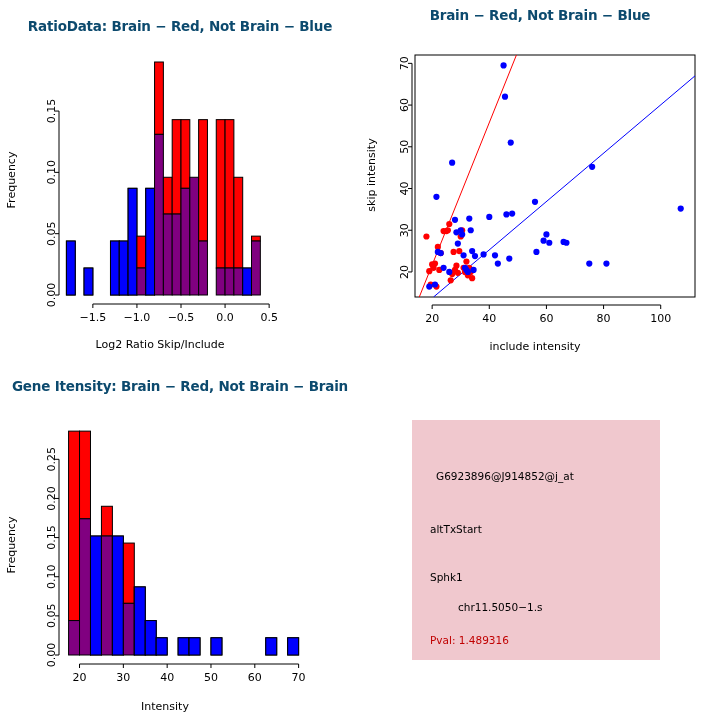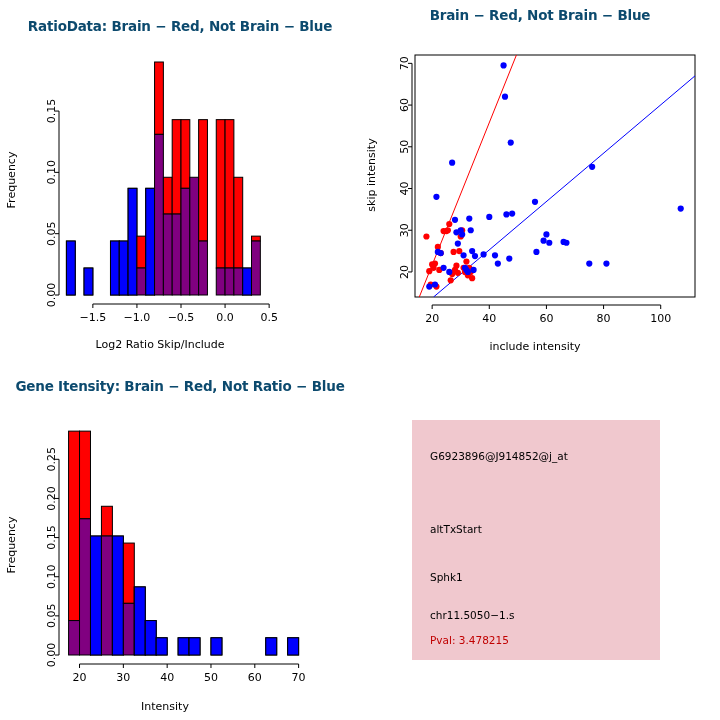--- a/index.html
+++ b/index.html
@@ -207,21 +207,21 @@
           <text x="243.57142857142856" y="322" text-anchor="middle" class="ticklab">80</text>
           <line x1="300.71428571428567" y1="305" x2="300.71428571428567" y2="309" stroke="#000" stroke-width="1"></line>
           <text x="300.71428571428567" y="322" text-anchor="middle" class="ticklab">100</text>
         </g>
       <text class="axlab" x="175" y="350" text-anchor="middle">include intensity</text>
       <text class="axlab" x="15" y="175" text-anchor="middle" transform="rotate(-90 15 175)">skip intensity</text>
     </svg>
   </div>
 
   <div class="panel" id="panel-gene">
-    <div class="ptitle" style="top:18px;">Gene Itensity: Brain − Red, Not Ratio − Blue</div>
+    <div class="ptitle" style="top:18px;">Gene Itensity: Brain − Red, Not Brain − Brain</div>
     <svg class="plotsvg" width="360" height="360">
       <g id="gene-bars" transform="translate(0,-360)">
           <rect x="68.57272727272728" y="431.13103448275865" width="10.954545454545453" height="189.42758620689654" fill="#ff0000" stroke="#000" stroke-width="1"></rect>
           <rect x="68.57272727272728" y="620.5586206896552" width="10.954545454545453" height="34.441379310344814" fill="#800080" stroke="#000" stroke-width="1"></rect>
           <rect x="79.52727272727273" y="431.13103448275865" width="10.954545454545453" height="87.6689655172413" fill="#ff0000" stroke="#000" stroke-width="1"></rect>
           <rect x="79.52727272727273" y="518.8" width="10.954545454545453" height="136.20000000000005" fill="#800080" stroke="#000" stroke-width="1"></rect>
           <rect x="90.48181818181818" y="536.0206896551724" width="10.954545454545453" height="118.97931034482758" fill="#0000ff" stroke="#000" stroke-width="1"></rect>
           <rect x="90.48181818181818" y="536.0206896551724" width="10.954545454545453" height="118.97931034482758" fill="#0000ff" stroke="#000" stroke-width="1"></rect>
           <rect x="101.43636363636364" y="506.27586206896547" width="10.954545454545453" height="29.744827586206952" fill="#ff0000" stroke="#000" stroke-width="1"></rect>
           <rect x="101.43636363636364" y="536.0206896551724" width="10.954545454545453" height="118.97931034482758" fill="#800080" stroke="#000" stroke-width="1"></rect>
@@ -274,21 +274,21 @@
           <line x1="298.6181818181818" y1="664" x2="298.6181818181818" y2="668" stroke="#000" stroke-width="1"></line>
           <text x="298.6181818181818" y="681" text-anchor="middle" class="ticklab">70</text>
         </g>
       <text class="axlab" x="165" y="350" text-anchor="middle">Intensity</text>
       <text class="axlab" x="15" y="185" text-anchor="middle" transform="rotate(-90 15 185)">Frequency</text>
     </svg>
   </div>
 
   <div class="panel" id="panel-info">
     <div class="infobox" id="info-box">
-      <div class="infoline" style="top:30px;">G6923896@J914852@j_at</div>
+      <div class="infoline" style="top:50px;margin-left:6px;">G6923896@J914852@j_at</div>
       <div class="infoline" style="top:103px;">altTxStart</div>
       <div class="infoline" style="top:151px;">Sphk1</div>
-      <div class="infoline" style="top:189px;">chr11.5050−1.s</div>
-      <div class="infoline pval" style="top:214px;">Pval: 3.478215</div>
+      <div class="infoline" style="top:181px;margin-left:28px;">chr11.5050−1.s</div>
+      <div class="infoline pval" style="top:214px;">Pval: 1.489316</div>
     </div>
   </div>
 
 </div>
 
 </body></html>

